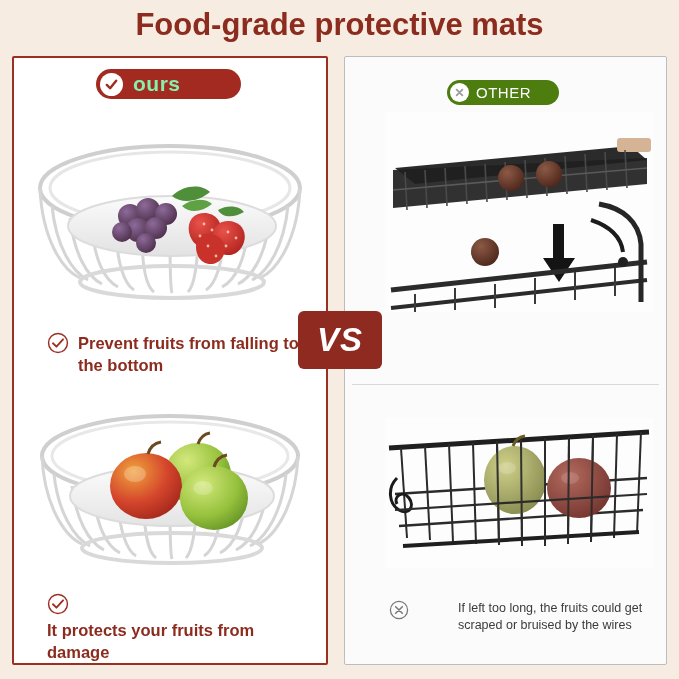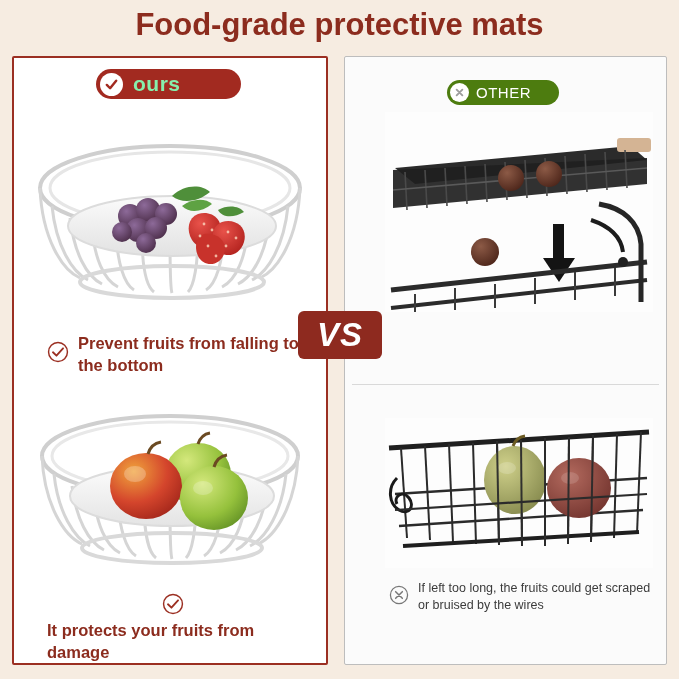--- a/index.html
+++ b/index.html
@@ -119,37 +119,37 @@
     width: 19px;
     height: 19px;
   }
   .circ svg { display: block; }
   
   .vs {
     position: absolute;
     left: 298px;
     top: 311px;
     width: 84px;
-    height: 48px;
+    height: 58px;
     background: #8e2a1f;
     border-radius: 6px;
     color: #ffffff;
     font-size: 33px;
     font-weight: bold;
     font-style: italic;
     display: flex;
     align-items: center;
     justify-content: center;
     letter-spacing: 1px;
   }
   
   .caption {
     position: absolute;
     display: flex;
-    align-items: center;
+    align-items: flex-start;
   }
   .cap-icon {
     flex: none;
     margin-right: 9px;
   }
   .cap-text {
     line-height: 21px;
   }
   .cap-left {
     font-size: 16.5px;
@@ -158,21 +158,21 @@
     line-height: 22px;
   }
   .cap-right {
     font-size: 12.5px;
     color: #3b3b3b;
     line-height: 17px;
   }
   .cap1 { left: 47px; top: 332px; width: 260px; }
   .cap2 { left: 47px; top: 593px; width: 260px; flex-direction: column; }
   .cap3 { left: 389px; top: 334px; width: 265px; }
-  .cap4 { left: 389px; top: 580px; width: 265px; }
+  .cap4 { left: 389px; top: 600px; width: 265px; gap: 40px; }
   
   .photo {
     position: absolute;
     overflow: hidden;
   }
   .photo-l1 { left: 22px; top: 110px; width: 296px; height: 200px; background: #ffffff; }
   .photo-l2 { left: 22px; top: 400px; width: 296px; height: 180px; background: #ffffff; }
   .photo-r1 { left: 385px; top: 112px; width: 268px; height: 200px; background: #ffffff; }
   .photo-r2 { left: 385px; top: 418px; width: 268px; height: 150px; background: #ffffff; }
 

